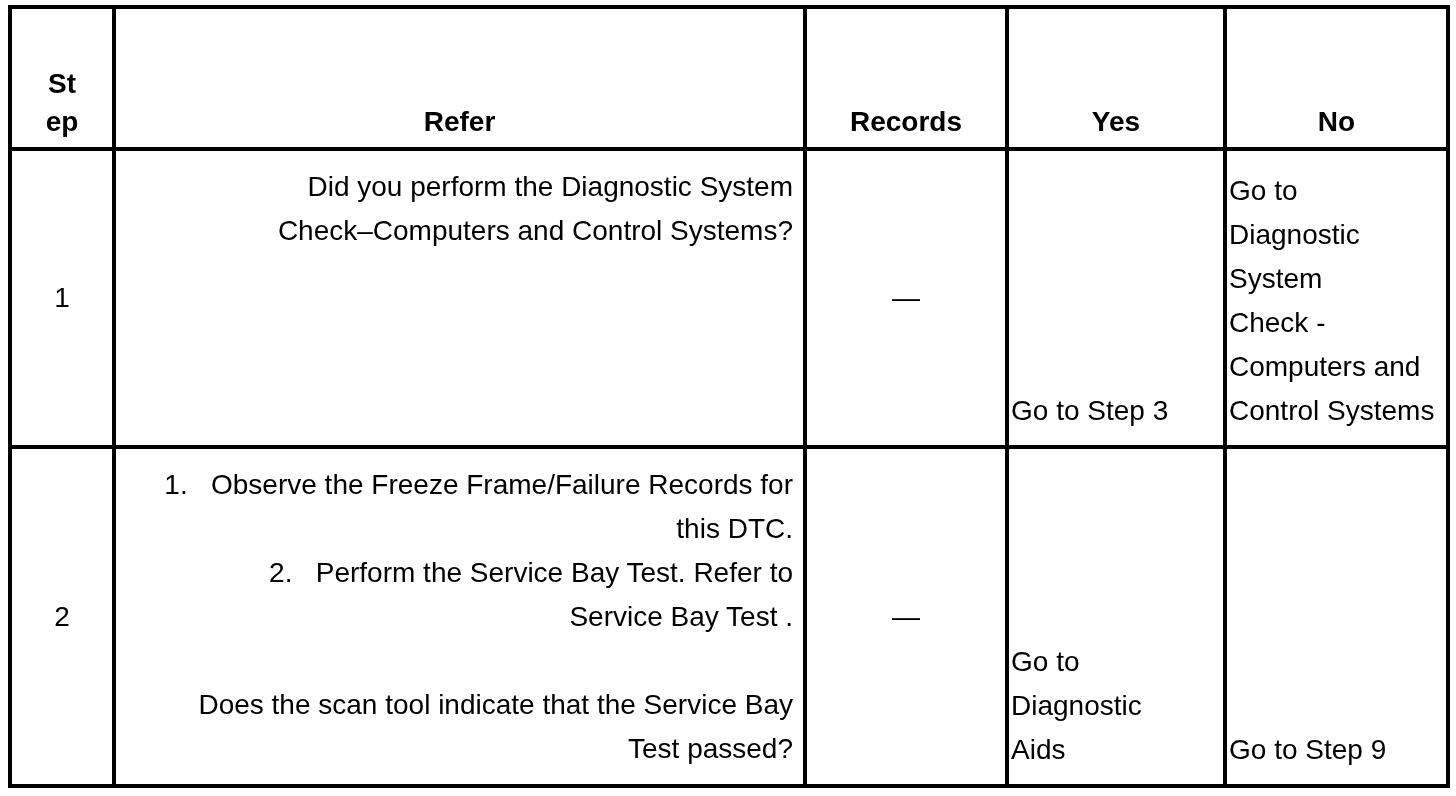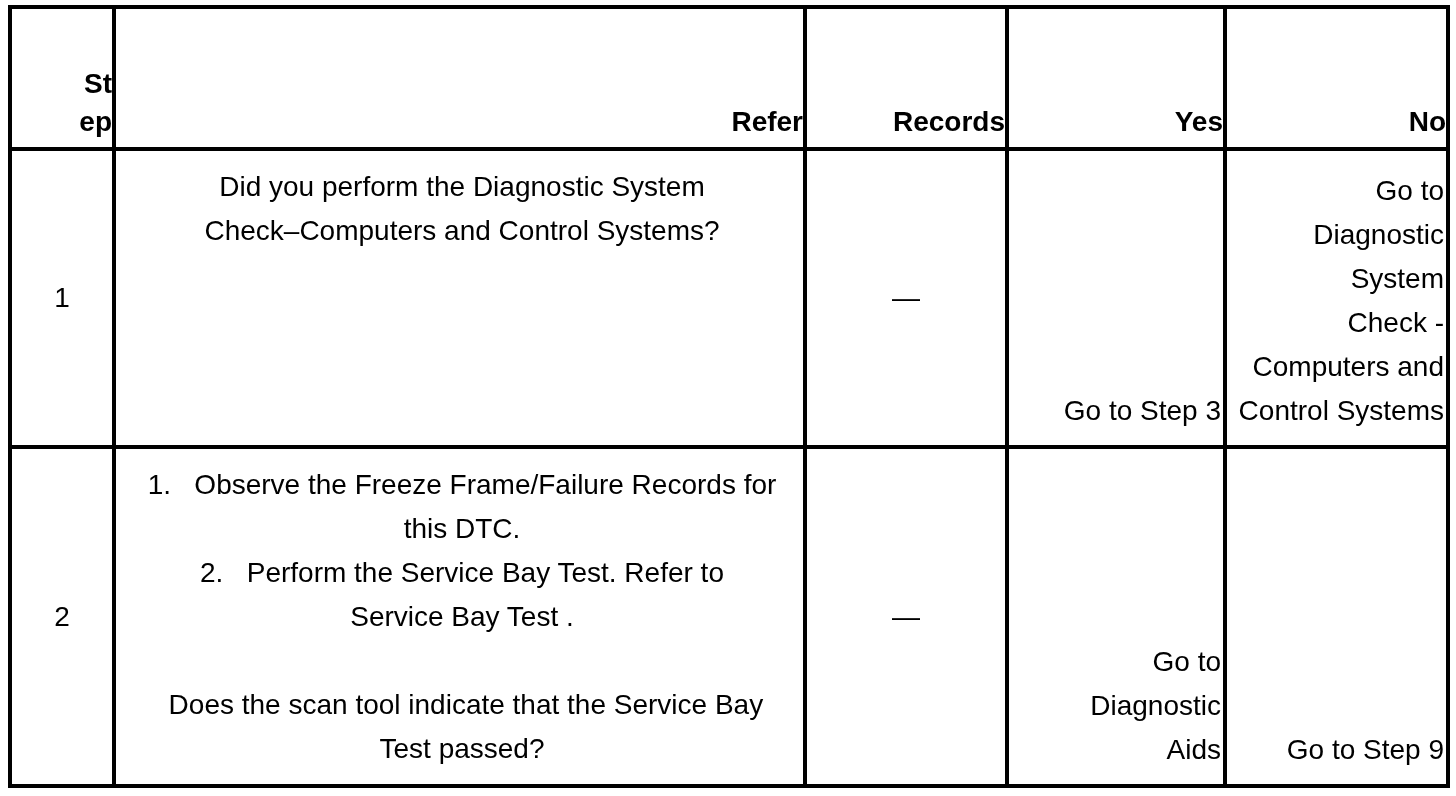--- a/index.html
+++ b/index.html
@@ -20,52 +20,52 @@
   }
   .diagnostic-table th,
   .diagnostic-table td {
     border: 4px solid #000000;
     overflow: hidden;
   }
   .diagnostic-table th {
     font-size: 28px;
     font-weight: bold;
     line-height: 38px;
-    text-align: right;
+    text-align: center;
     vertical-align: bottom;
     padding: 0 0 6px 0;
     white-space: pre-line;
   }
   .diagnostic-table td {
     font-size: 28px;
     line-height: 44px;
   }
   tr.header-row { height: 142px; }
   tr.row-step-1 { height: 298px; }
   tr.row-step-2 { height: 339px; }
 
   .cell-step {
     text-align: center;
     vertical-align: middle;
     padding: 0;
   }
   .cell-action {
-    text-align: center;
+    text-align: right;
     vertical-align: top;
     padding: 14px 10px 0 15px;
     white-space: pre-wrap;
   }
   .cell-values {
     text-align: center;
     vertical-align: middle;
     padding: 0;
   }
   .cell-yes,
   .cell-no {
-    text-align: right;
+    text-align: left;
     vertical-align: bottom;
     padding: 0 2px 12px 2px;
     white-space: pre-line;
   }
 </style>
 </head>
 <body>
 
 <table class="diagnostic-table">
   <colgroup>

